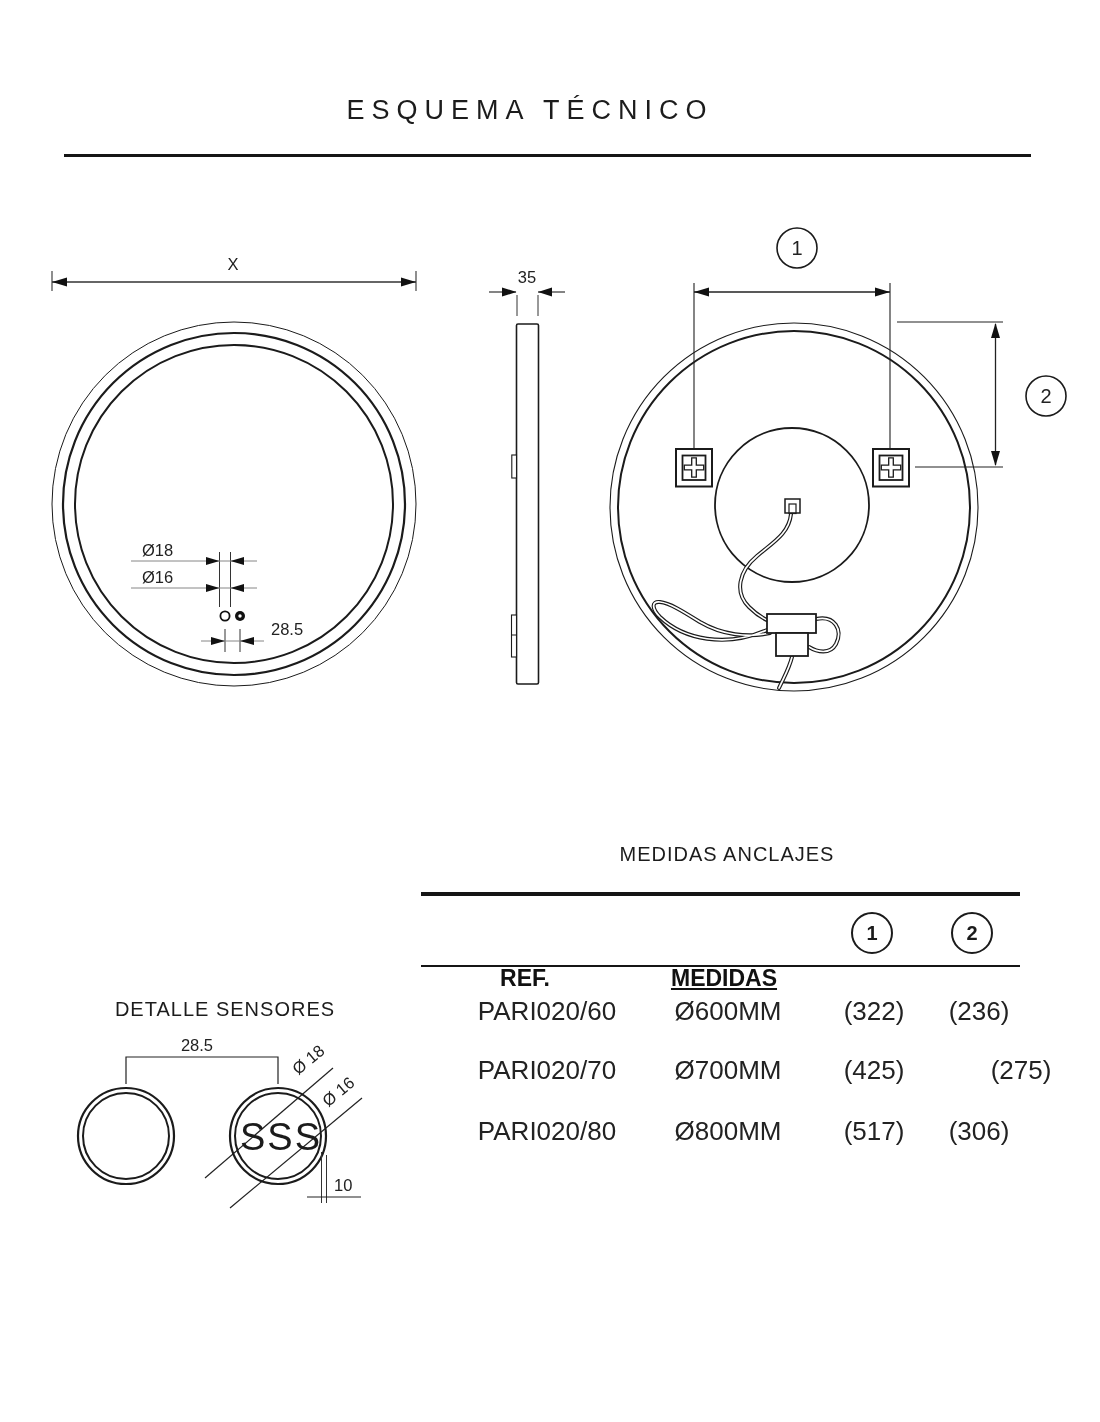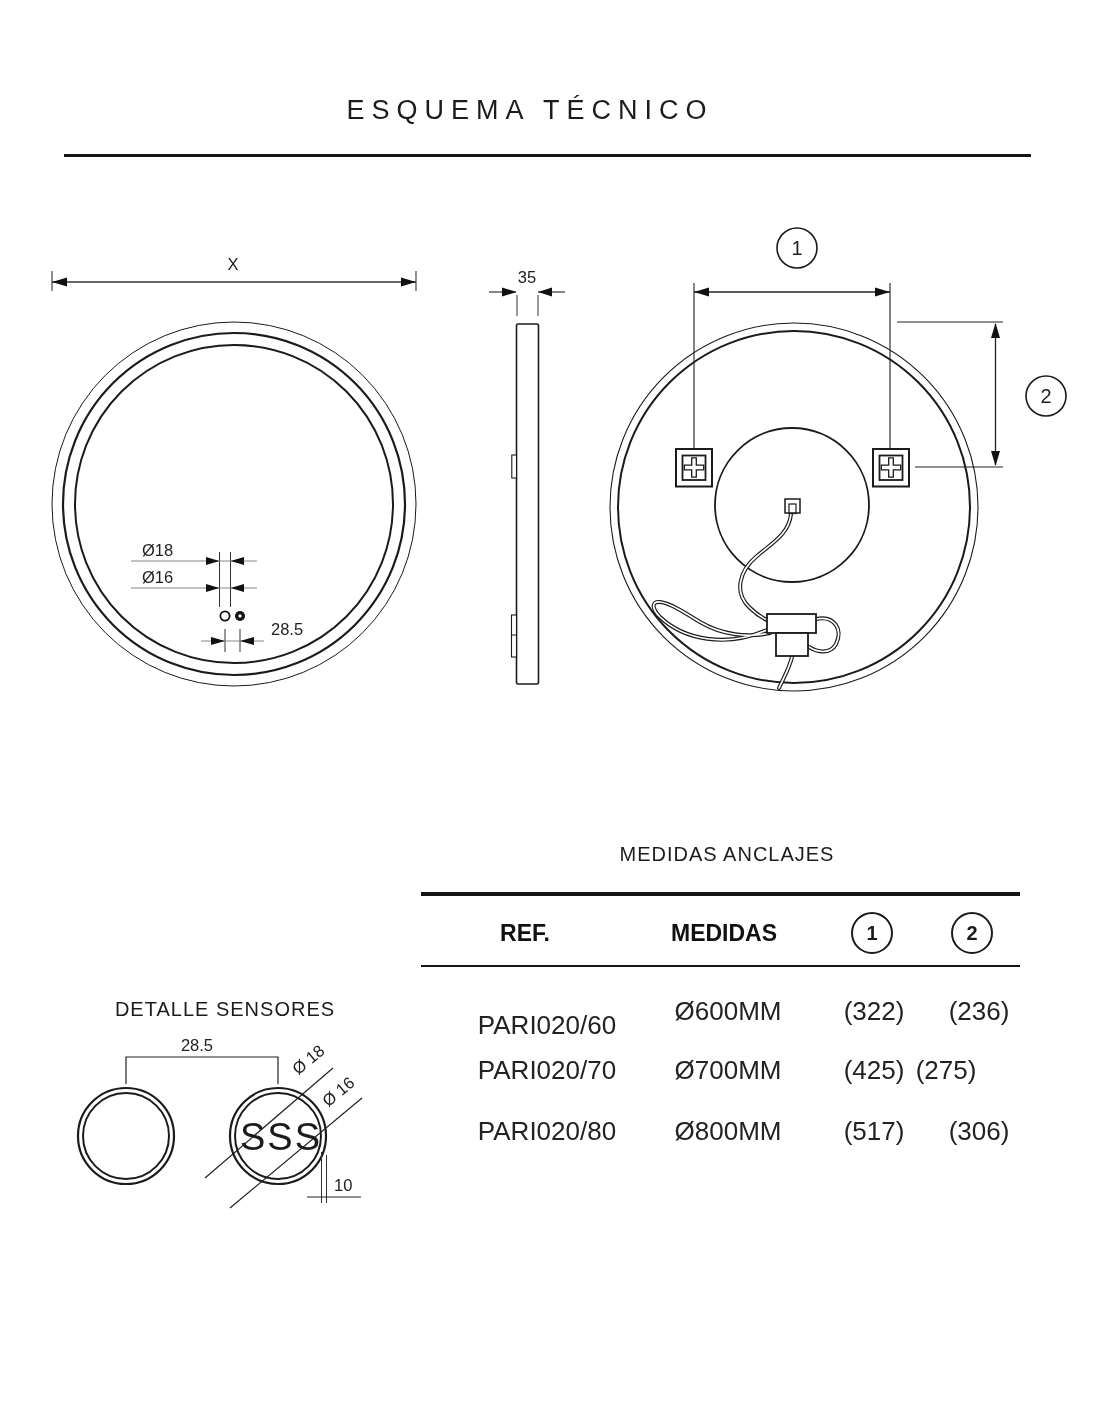--- a/index.html
+++ b/index.html
@@ -16,21 +16,21 @@
   #drawing{position:absolute;left:0;top:0;}
   svg text{font-family:"Liberation Sans",sans-serif;fill:#222;}
   .dimtxt{font-size:16.5px;}
   .callout-num{font-size:20px;}
   .sss{font-size:38px;letter-spacing:2px;fill:#1b1b1b;}
 
   .section-title{
     font-size:20px;font-weight:400;letter-spacing:1px;color:#1c1c1c;text-align:center;
   }
   .table-rule{background:#151515;}
-  .th{font-size:23px;font-weight:700;text-align:center;color:#111;}
+  .th{font-size:23px;font-weight:700;text-align:center;color:#111;margin-top:45px;}
   .circle-num{
     box-sizing:border-box;width:42px;height:42px;border:2px solid #1b1b1b;border-radius:50%;
     display:flex;align-items:center;justify-content:center;
     font-size:20px;font-weight:600;color:#1b1b1b;background:#fff;
   }
   .cell{font-size:26px;font-weight:400;color:#222;text-align:center;line-height:30px;}
   .footnote{
     left:444px;top:1184px;width:640px;
     font-size:26px;line-height:42.5px;color:#161616;font-weight:400;
   }
@@ -177,42 +177,42 @@
 </svg>
 
 <div class="abs section-title" style="left:40px;top:998px;width:370px;">DETALLE SENSORES</div>
 
 <div class="abs section-title" style="left:427px;top:843px;width:600px;">MEDIDAS ANCLAJES</div>
 
 <div class="abs table-rule" style="left:421px;top:892px;width:599px;height:3.5px;"></div>
 
 <div>
   <div class="abs th" style="left:425px;top:920px;width:200px;">REF.</div>
-  <div class="abs th" style="left:624px;top:920px;width:200px;">MEDIDAS</div>
+  <div class="abs th" style="left:624px;top:920px;width:200px;text-decoration:underline;">MEDIDAS</div>
   <div class="abs circle-num" style="left:851px;top:912px;">
     <span>1</span>
   </div>
   <div class="abs circle-num" style="left:951px;top:912px;">
     <span>2</span>
   </div>
 </div>
 
 <div class="abs table-rule" style="left:421px;top:965px;width:599px;height:2px;"></div>
 
 <div>
-  <div class="abs cell" style="left:447px;top:996px;width:200px;margin-top:14px;">PARI020/60</div>
+  <div class="abs cell" style="left:447px;top:996px;width:200px;">PARI020/60</div>
   <div class="abs cell" style="left:628px;top:996px;width:200px;">Ø600MM</div>
   <div class="abs cell" style="left:814px;top:996px;width:120px;">(322)</div>
   <div class="abs cell" style="left:919px;top:996px;width:120px;">(236)</div>
 </div>
 <div>
   <div class="abs cell" style="left:447px;top:1055px;width:200px;">PARI020/70</div>
   <div class="abs cell" style="left:628px;top:1055px;width:200px;">Ø700MM</div>
   <div class="abs cell" style="left:814px;top:1055px;width:120px;">(425)</div>
-  <div class="abs cell" style="left:886px;top:1055px;width:120px;">(275)</div>
+  <div class="abs cell" style="left:961px;top:1055px;width:120px;">(275)</div>
 </div>
 <div>
   <div class="abs cell" style="left:447px;top:1116px;width:200px;">PARI020/80</div>
   <div class="abs cell" style="left:628px;top:1116px;width:200px;">Ø800MM</div>
   <div class="abs cell" style="left:814px;top:1116px;width:120px;">(517)</div>
   <div class="abs cell" style="left:919px;top:1116px;width:120px;">(306)</div>
 </div>
 
 <div class="abs footnote">
 </div>

